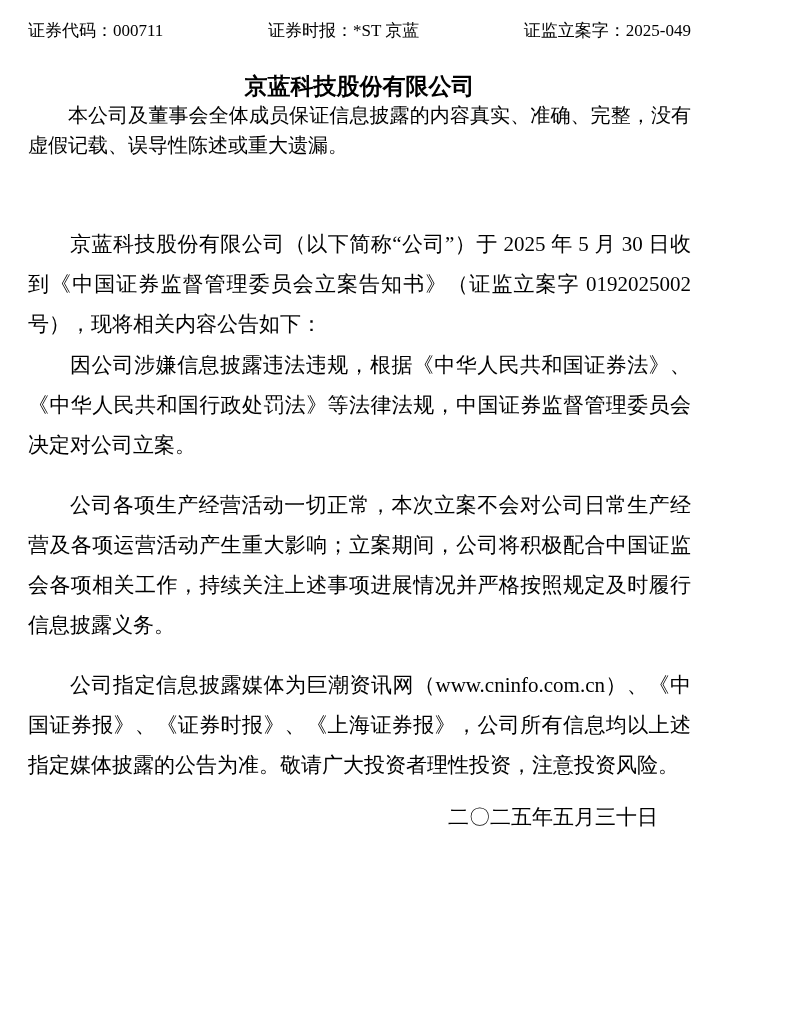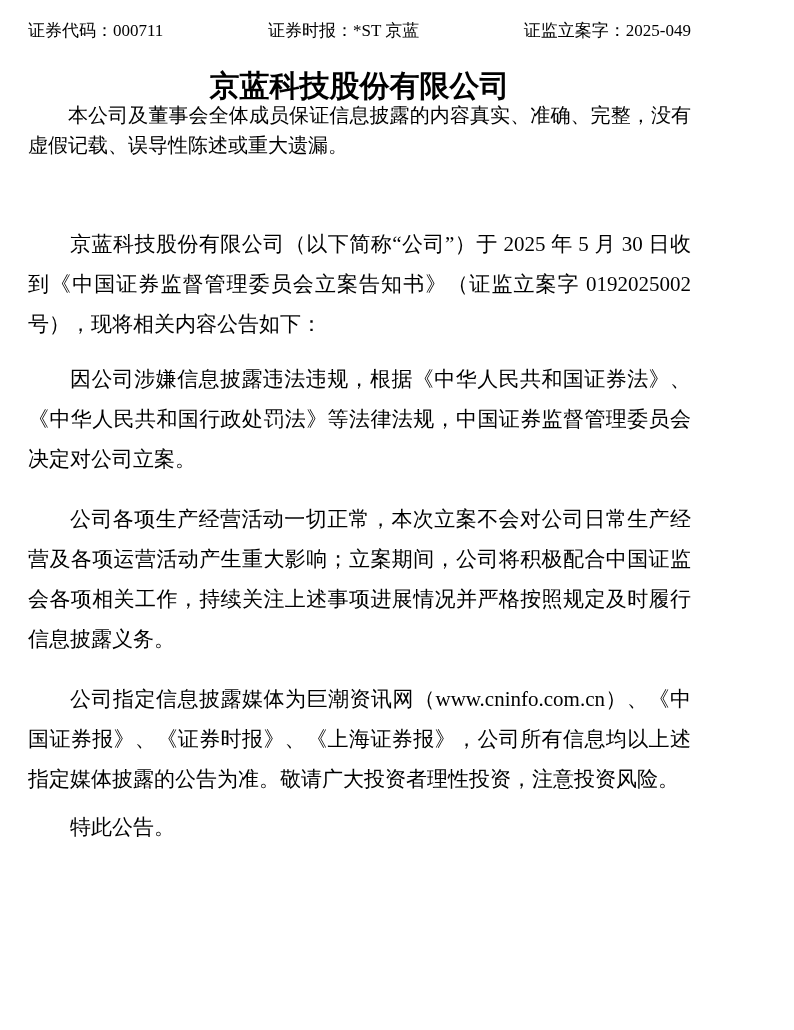--- a/index.html
+++ b/index.html
@@ -22,21 +22,21 @@
     align-items: baseline;
     font-size: 17px;
     line-height: 22px;
     white-space: nowrap;
   }
   .company-title {
     margin-top: 30px;
     text-align: center;
     font-family: "Liberation Sans", "DejaVu Sans", sans-serif;
     font-weight: 700;
-    font-size: 30px;
+    font-size: 23px;
     line-height: 28px;
   }
   .announcement-title {
     margin-top: 27px;
     text-align: center;
     font-family: "Liberation Sans", "DejaVu Sans", sans-serif;
     font-weight: 700;
     font-size: 26px;
     line-height: 31px;
   }
@@ -46,21 +46,21 @@
     text-indent: 2em;
     text-align: justify;
   }
   .para {
     font-size: 21px;
     line-height: 40px;
     text-indent: 2em;
     text-align: justify;
   }
   .para-receipt   { margin-top: 64px; }
-  .para-reason    { margin-top: 15px;  }
+  .para-reason    { margin-top: 1px;  }
   .para-impact    { margin-top: 20px; }
   .para-media     { margin-top: 20px; }
   .closing {
     margin-top: 8px;
     font-size: 21px;
     line-height: 40px;
     text-indent: 2em;
   }
   .signature {
     margin-top: 128px;
@@ -93,17 +93,17 @@
   <p class="disclaimer">本公司及董事会全体成员保证信息披露的内容真实、准确、完整，没有虚假记载、误导性陈述或重大遗漏。</p>
 
   <p class="para para-receipt">京蓝科技股份有限公司（以下简称“公司”）于 2025 年 5 月 30 日收到《中国证券监督管理委员会立案告知书》（证监立案字 0192025002 号），现将相关内容公告如下：</p>
 
   <p class="para para-reason">因公司涉嫌信息披露违法违规，根据《中华人民共和国证券法》、《中华人民共和国行政处罚法》等法律法规，中国证券监督管理委员会决定对公司立案。</p>
 
   <p class="para para-impact">公司各项生产经营活动一切正常，本次立案不会对公司日常生产经营及各项运营活动产生重大影响；立案期间，公司将积极配合中国证监会各项相关工作，持续关注上述事项进展情况并严格按照规定及时履行信息披露义务。</p>
 
   <p class="para para-media">公司指定信息披露媒体为巨潮资讯网（www.cninfo.com.cn）、《中国证券报》、《证券时报》、《上海证券报》，公司所有信息均以上述指定媒体披露的公告为准。敬请广大投资者理性投资，注意投资风险。</p>
 
-  <p class="closing">特此公告。</p>
 
 
+  <div class="sig-date">二〇二五年五月三十日</div>
 
 </div>
 
 </body></html>

